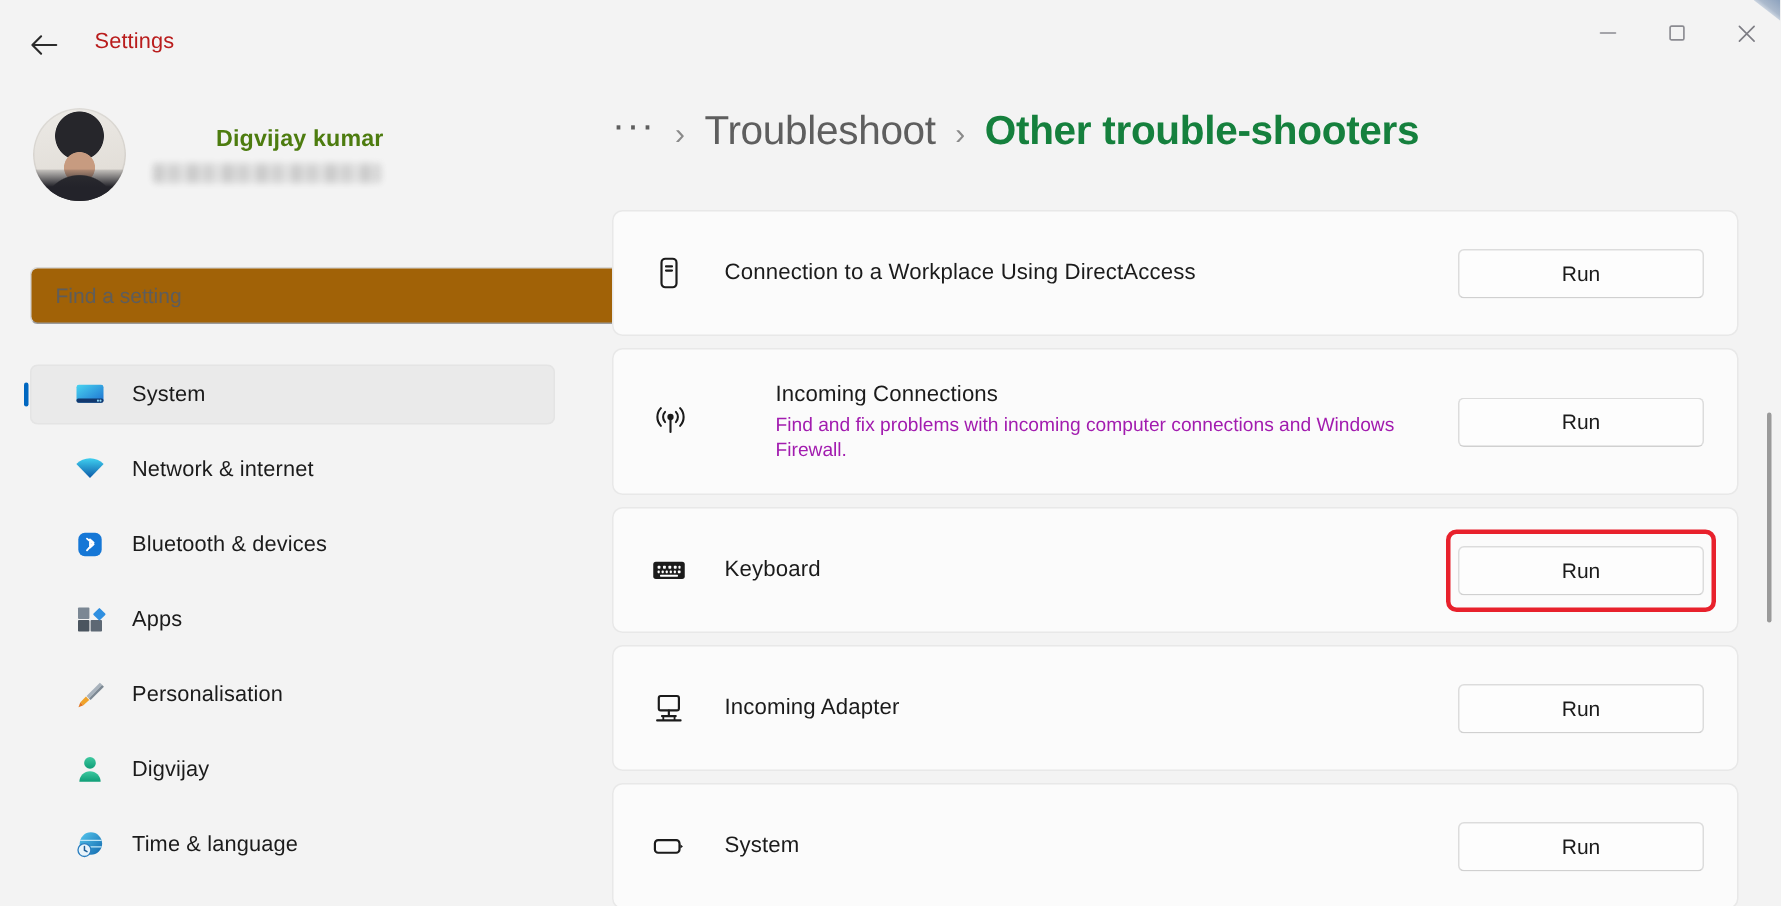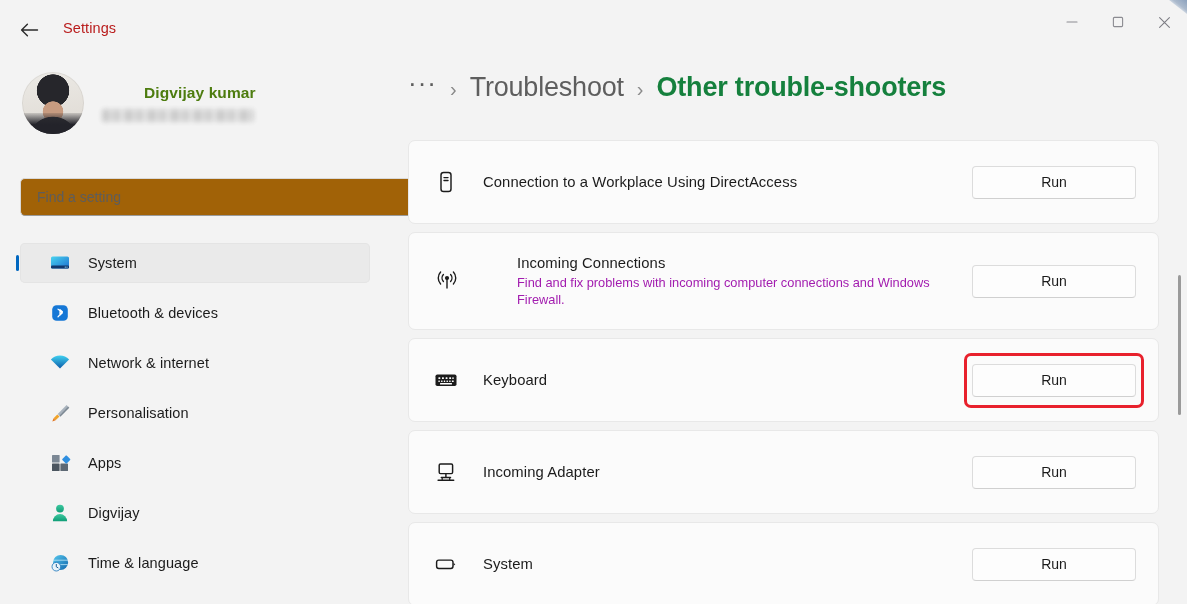--- a/index.html
+++ b/index.html
@@ -201,64 +201,64 @@
             <circle cx="16.3" cy="15.1" r=".7" fill="#8fd8f5"></circle>
               <circle cx="18" cy="15.1" r=".7" fill="#8fd8f5"></circle>
           </svg>
         </span>
         <span class="nlabel">System</span>
       </div>
 
       <div class="navitem">
         <span class="nicon">
           <svg width="22" height="22" viewBox="0 0 22 22">
-            <rect x="3.2" y="3.2" width="15.6" height="15.6" rx="4.4" fill="#1577d6"></rect>
-            <path d="M9 7.1 13.4 10.9 11 13.1V7.6l2.4 2.2L9 14.9" fill="none" stroke="#fff" stroke-width="1.25" stroke-linejoin="round" stroke-linecap="round"></path>
-          </svg>
-        </span>
-        <span class="nlabel">Bluetooth &amp; devices</span>
-      </div>
-
-      <div class="navitem">
-        <span class="nicon">
-          <svg width="22" height="22" viewBox="0 0 22 22">
             <defs>
                 <linearGradient id="gWf" x1="0" y1="0" x2="0" y2="1">
               <stop offset="0" stop-color="#3fd0f0"></stop>
                   <stop offset="1" stop-color="#0c5aa8"></stop>
             </linearGradient>
               </defs>
             <path d="M1.9 7.4 11 16.6 20.1 7.4 A12.5 12.5 0 0 0 1.9 7.4Z" fill="url(#gWf)"></path>
           </svg>
         </span>
         <span class="nlabel">Network &amp; internet</span>
       </div>
 
       <div class="navitem">
         <span class="nicon">
           <svg width="22" height="22" viewBox="0 0 22 22">
+            <rect x="3.2" y="3.2" width="15.6" height="15.6" rx="4.4" fill="#1577d6"></rect>
+            <path d="M9 7.1 13.4 10.9 11 13.1V7.6l2.4 2.2L9 14.9" fill="none" stroke="#fff" stroke-width="1.25" stroke-linejoin="round" stroke-linecap="round"></path>
+          </svg>
+        </span>
+        <span class="nlabel">Bluetooth &amp; devices</span>
+      </div>
+
+      <div class="navitem">
+        <span class="nicon">
+          <svg width="22" height="22" viewBox="0 0 22 22">
+            <rect x="3" y="3" width="7.6" height="7.6" rx=".6" fill="#7b8794"></rect>
+            <rect x="3" y="11.4" width="7.6" height="7.6" rx=".6" fill="#4b555f"></rect>
+            <rect x="11.4" y="11.4" width="7.6" height="7.6" rx=".6" fill="#5d6874"></rect>
+            <rect x="15.1" y="2.3" width="6.1" height="6.1" rx=".6" fill="#2f8fe0" transform="rotate(45 15.1 5.35)"></rect>
+          </svg>
+        </span>
+        <span class="nlabel">Apps</span>
+      </div>
+
+      <div class="navitem">
+        <span class="nicon">
+          <svg width="22" height="22" viewBox="0 0 22 22">
             <path d="M17.6 3.1 8.7 12l1.6 1.6 8.9-8.9z" fill="#a9b3bd"></path>
             <path d="M19.1 4.6 10.3 13.6l1.1 1.1 8.9-8.9z" fill="#7c8893"></path>
             <path d="M8.3 12.4 10.5 14.6 6.6 18.2 4.6 16.2z" fill="#f0a32a"></path>
             <path d="M4.6 16.2 6.6 18.2 3.3 19.5z" fill="#e2751f"></path>
           </svg>
         </span>
         <span class="nlabel">Personalisation</span>
-      </div>
-
-      <div class="navitem">
-        <span class="nicon">
-          <svg width="22" height="22" viewBox="0 0 22 22">
-            <rect x="3" y="3" width="7.6" height="7.6" rx=".6" fill="#7b8794"></rect>
-            <rect x="3" y="11.4" width="7.6" height="7.6" rx=".6" fill="#4b555f"></rect>
-            <rect x="11.4" y="11.4" width="7.6" height="7.6" rx=".6" fill="#5d6874"></rect>
-            <rect x="15.1" y="2.3" width="6.1" height="6.1" rx=".6" fill="#2f8fe0" transform="rotate(45 15.1 5.35)"></rect>
-          </svg>
-        </span>
-        <span class="nlabel">Apps</span>
       </div>
 
       <div class="navitem">
         <span class="nicon">
           <svg width="22" height="22" viewBox="0 0 22 22">
             <defs>
                 <linearGradient id="gAc" x1="0" y1="0" x2="0" y2="1">
               <stop offset="0" stop-color="#3ec9a0"></stop>
                   <stop offset="1" stop-color="#0f9d76"></stop>
             </linearGradient>

